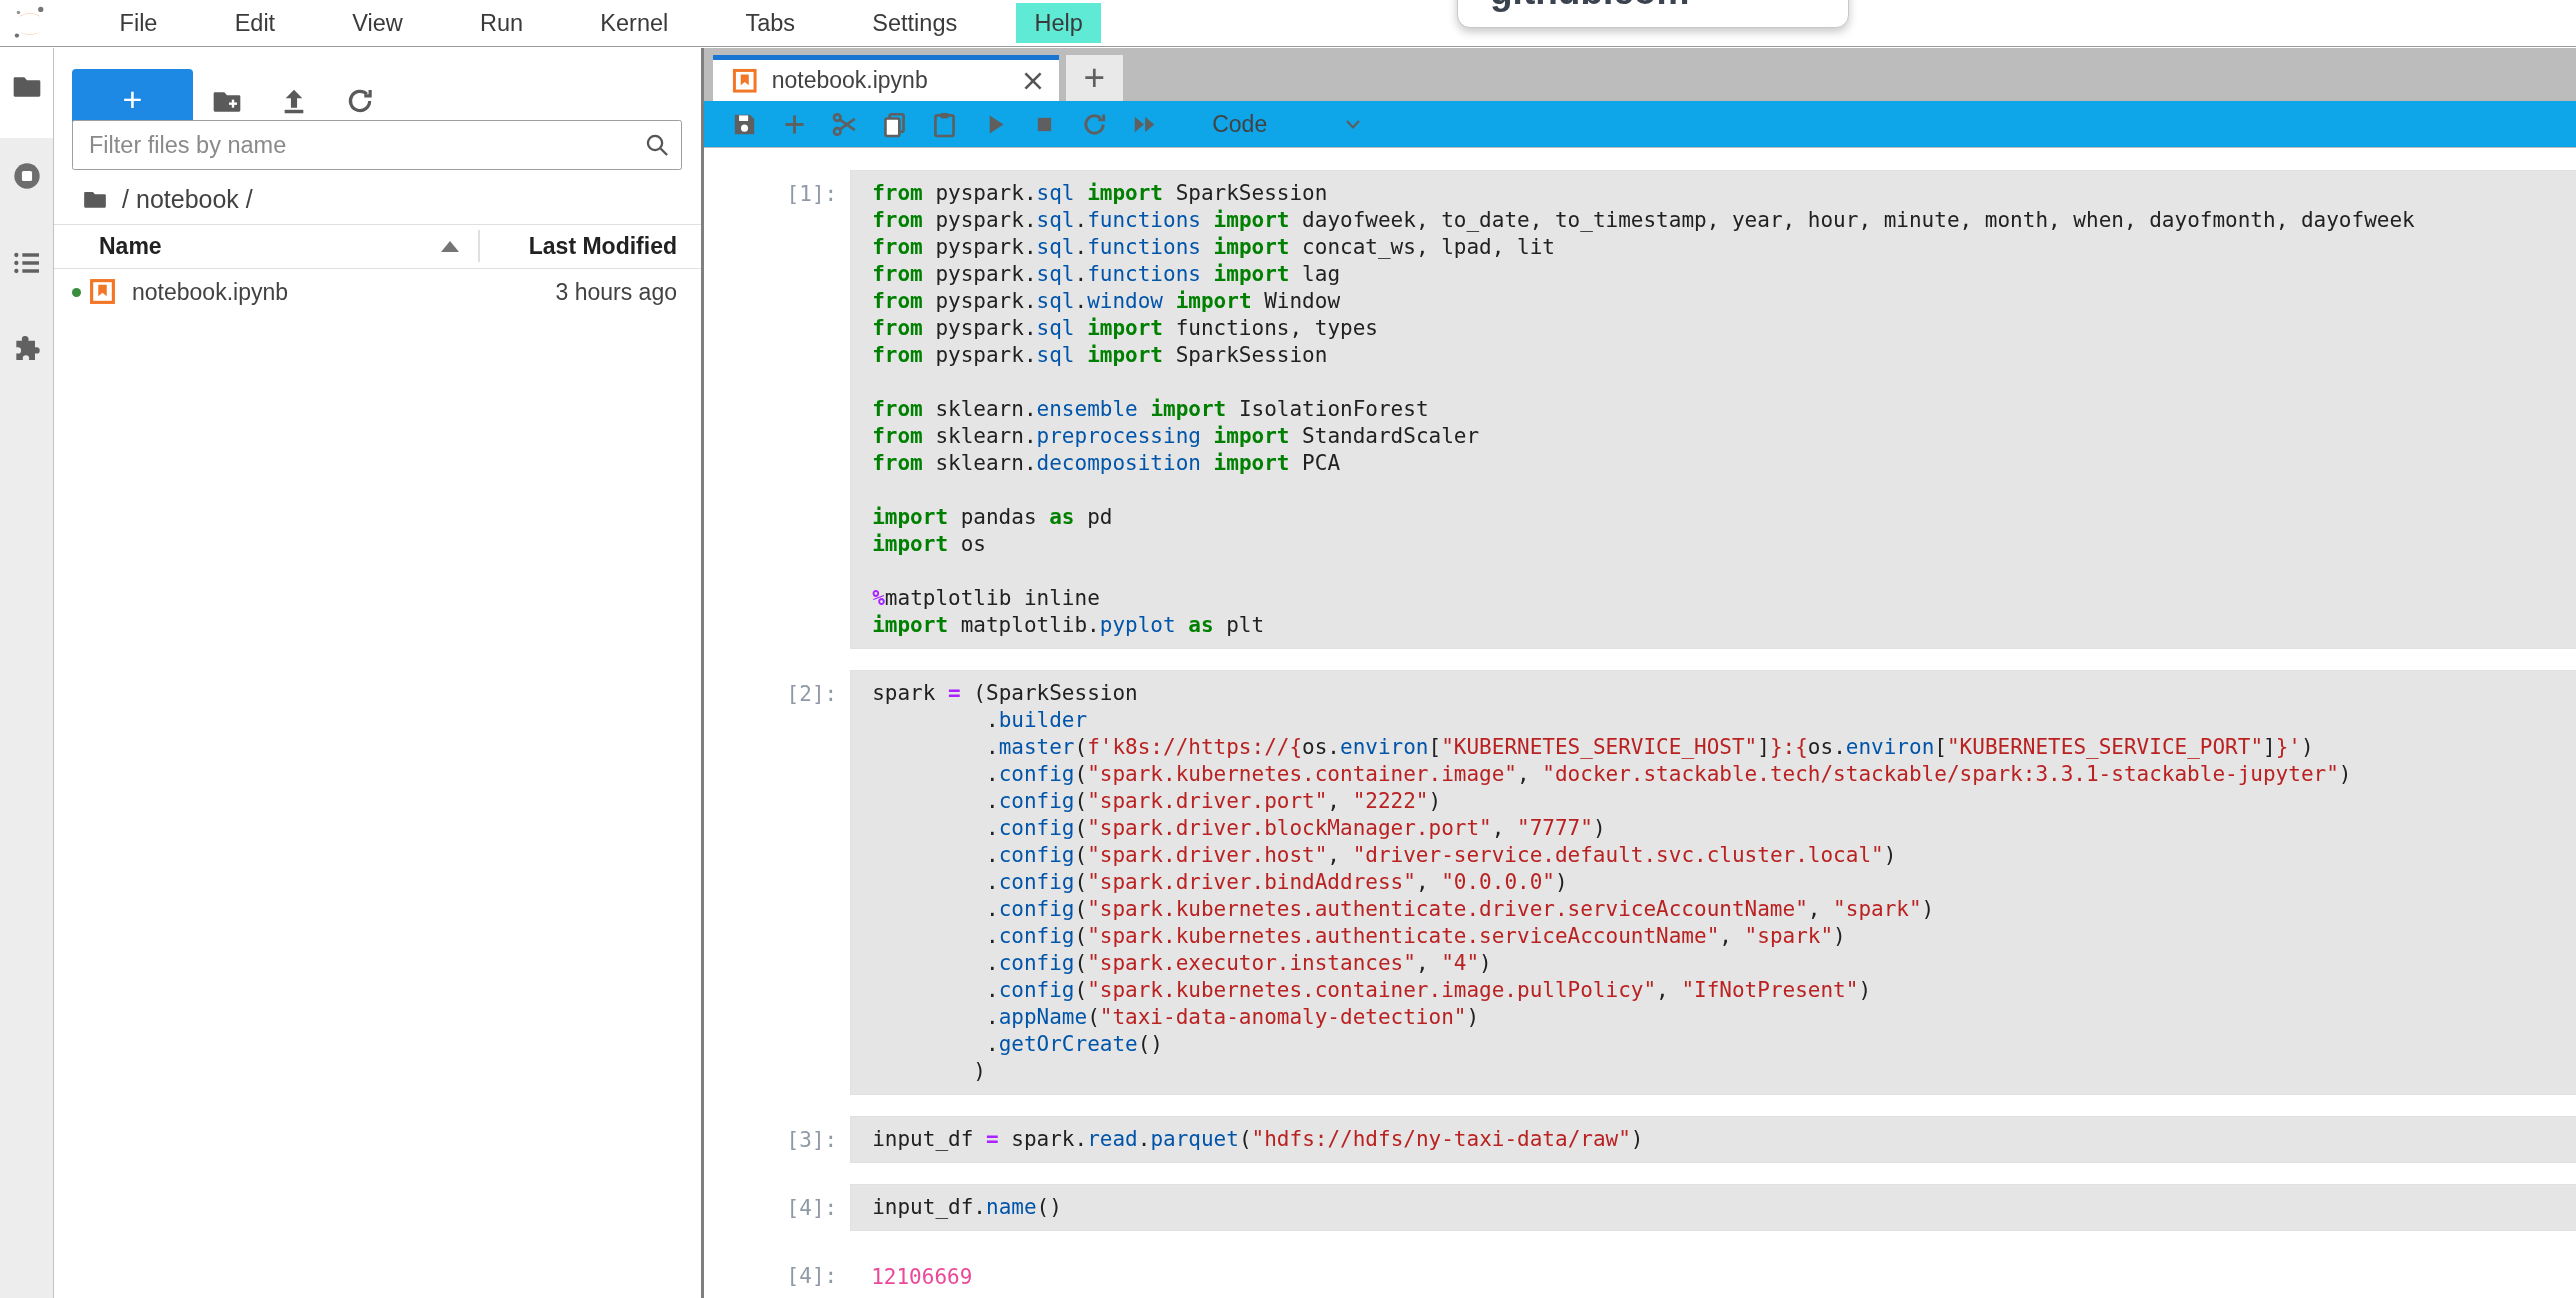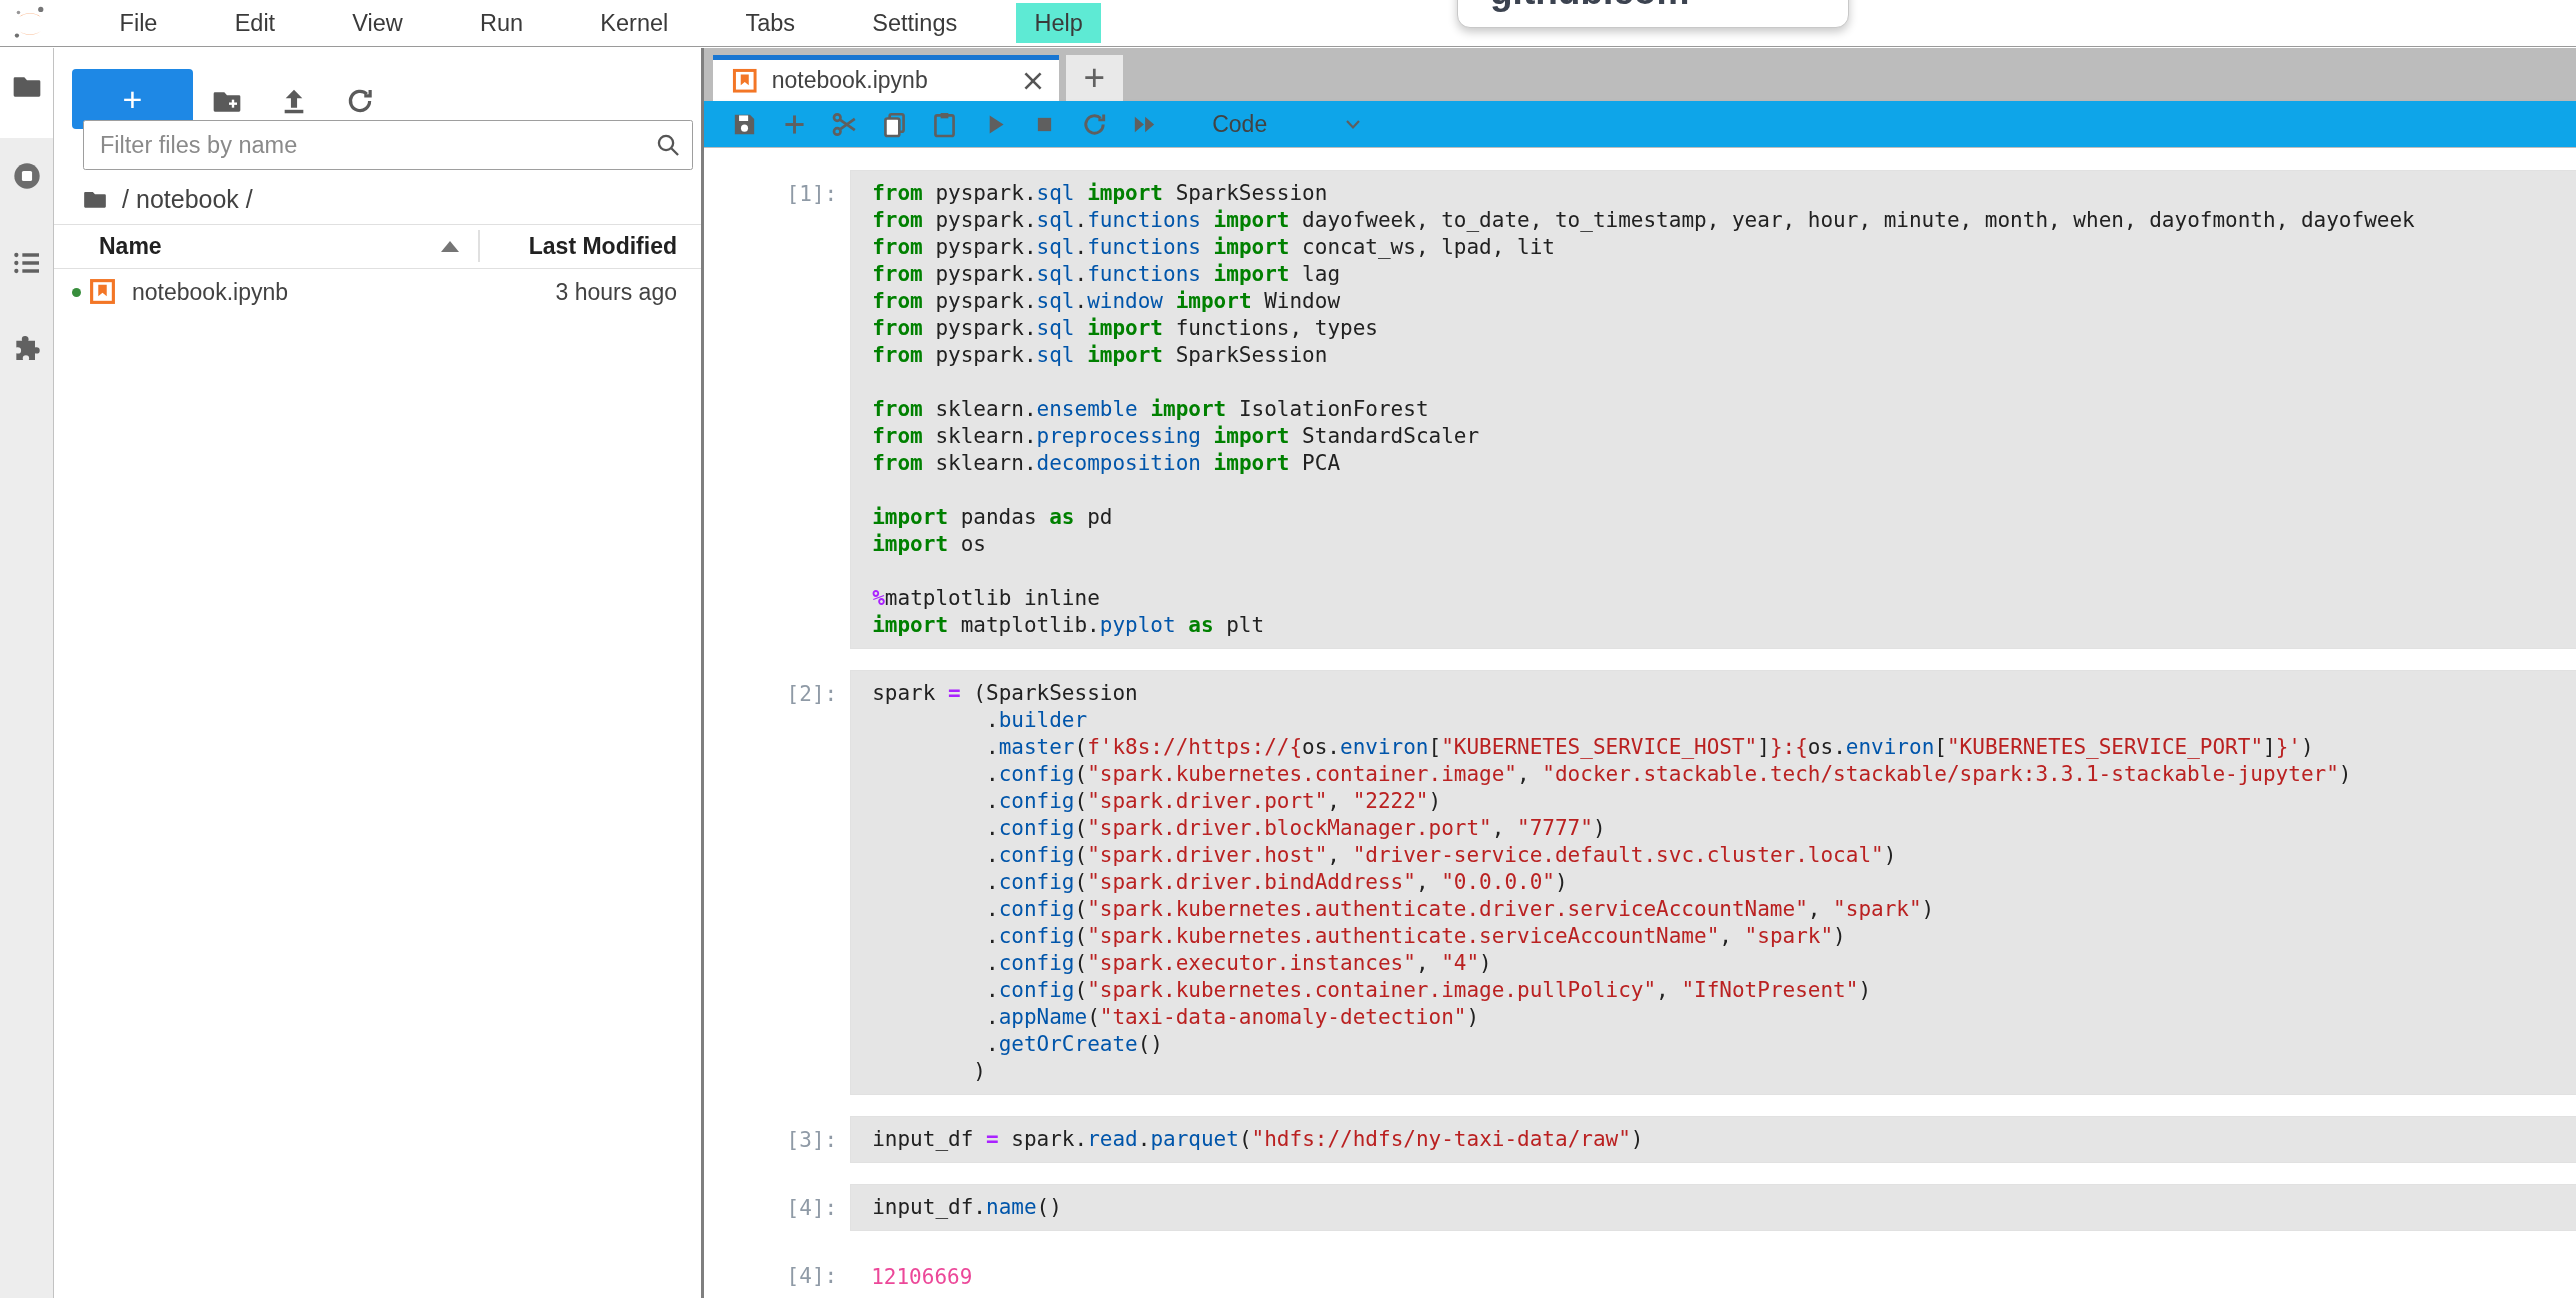--- a/index.html
+++ b/index.html
@@ -24,21 +24,21 @@
   
   #activity-bar{width:53px;flex:none;position:relative;background:#ededed;border-right:1.6px solid #c2c2c2;}
   #activity-active{position:absolute;top:0;left:0;width:53px;height:90px;background:#fff;}
   .act-icon{position:absolute;left:10.5px;width:32px;height:32px;}
   
   #file-browser{width:647px;flex:none;position:relative;background:#fff;}
   #new-launcher{position:absolute;left:18px;top:21px;width:121px;height:60px;background:#1e88e5;
     border-radius:4px;color:#fff;font-size:34px;display:flex;align-items:center;justify-content:center;}
   .fb-tool{position:absolute;top:37px;width:32px;height:32px;}
   #fb-newfolder{left:157px;} #fb-upload{left:224px;} #fb-refresh{left:290px;}
-  #filter-wrap{position:absolute;left:29px;top:72px;width:610px;height:50px;}
+  #filter-wrap{position:absolute;left:18px;top:72px;width:610px;height:50px;}
   #filter-input{width:100%;height:100%;box-sizing:border-box;border:1.6px solid #9e9e9e;border-radius:2.4px;
     padding:0 49px 0 16px;font-size:23.5px;font-family:"Liberation Sans",sans-serif;color:#424242;outline:none;}
   #filter-input::placeholder{color:#8a8a8a;}
   #filter-search{position:absolute;right:11.3px;top:11.3px;width:27.5px;height:27.5px;}
   #breadcrumb{position:absolute;left:27.5px;top:134px;height:34px;display:flex;align-items:center;}
   #breadcrumb .crumb-text{font-size:25px;color:#424242;margin-left:14.6px;}
   #fb-header{position:absolute;left:0;top:176px;width:647px;height:45px;box-sizing:border-box;
     border-top:1.6px solid #e0e0e0;border-bottom:1.6px solid #e0e0e0;}
   #col-name{position:absolute;left:45px;top:8px;font-size:23px;font-weight:bold;color:#212121;}
   #sort-caret{position:absolute;left:387px;top:16px;width:0;height:0;

